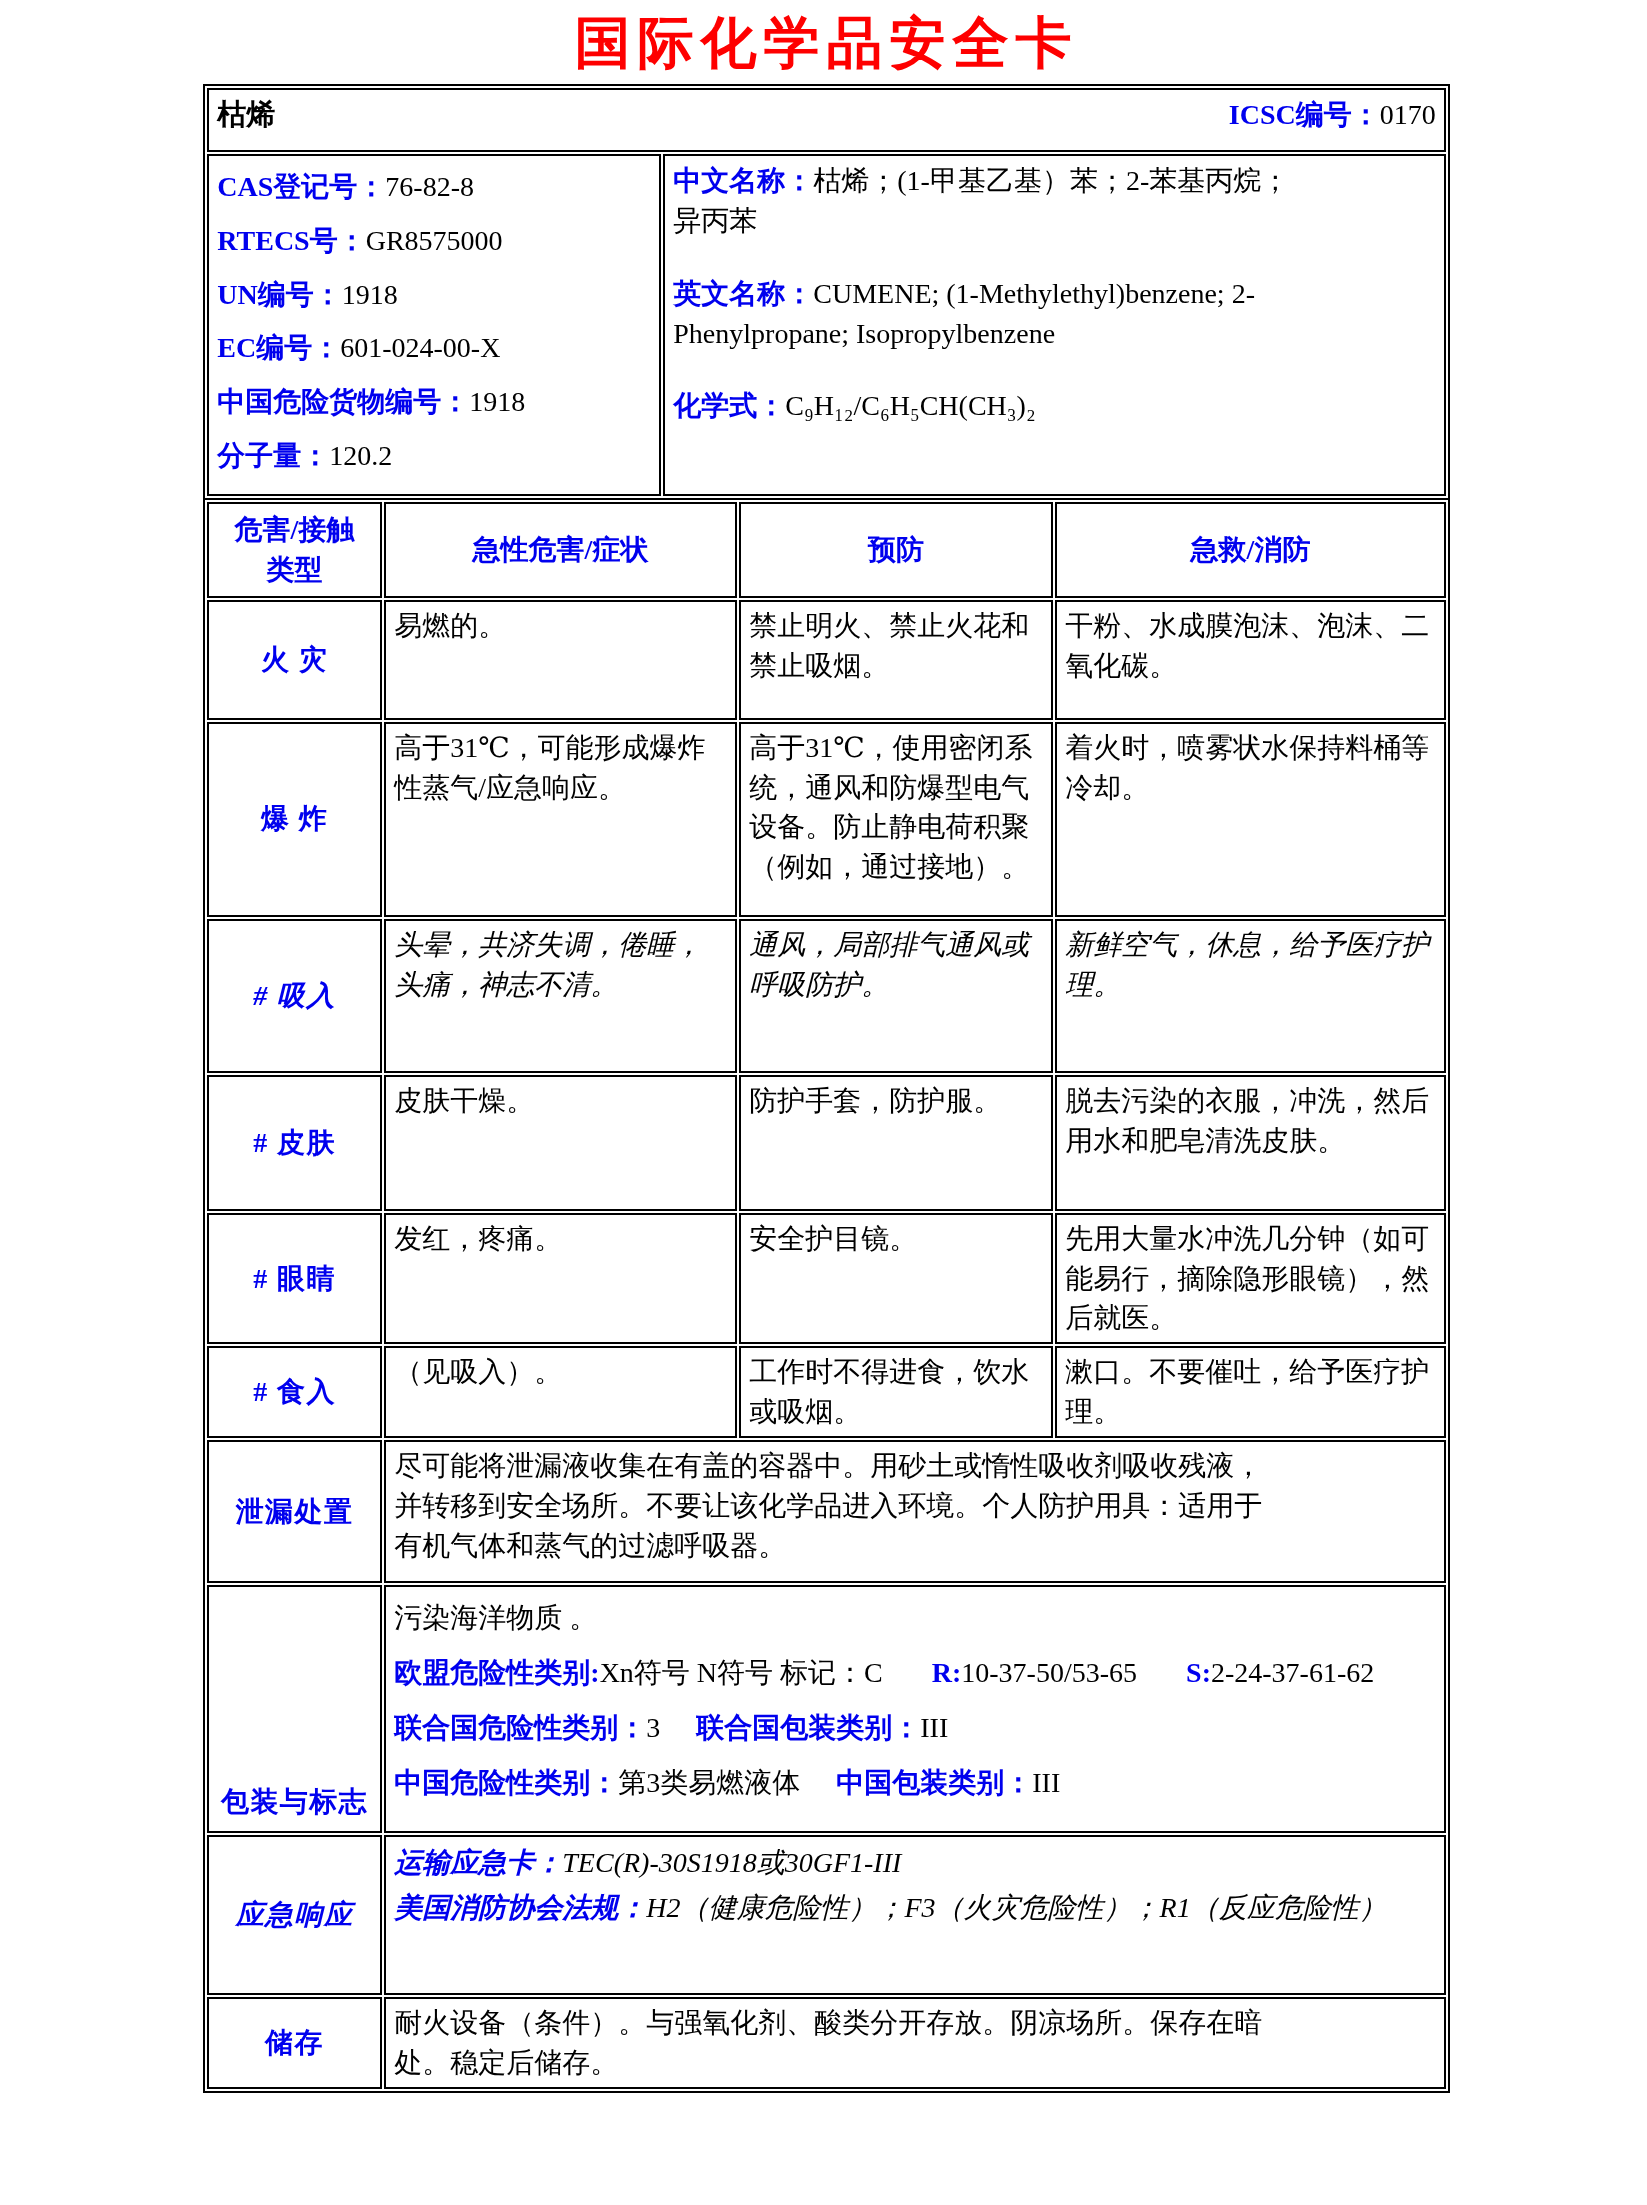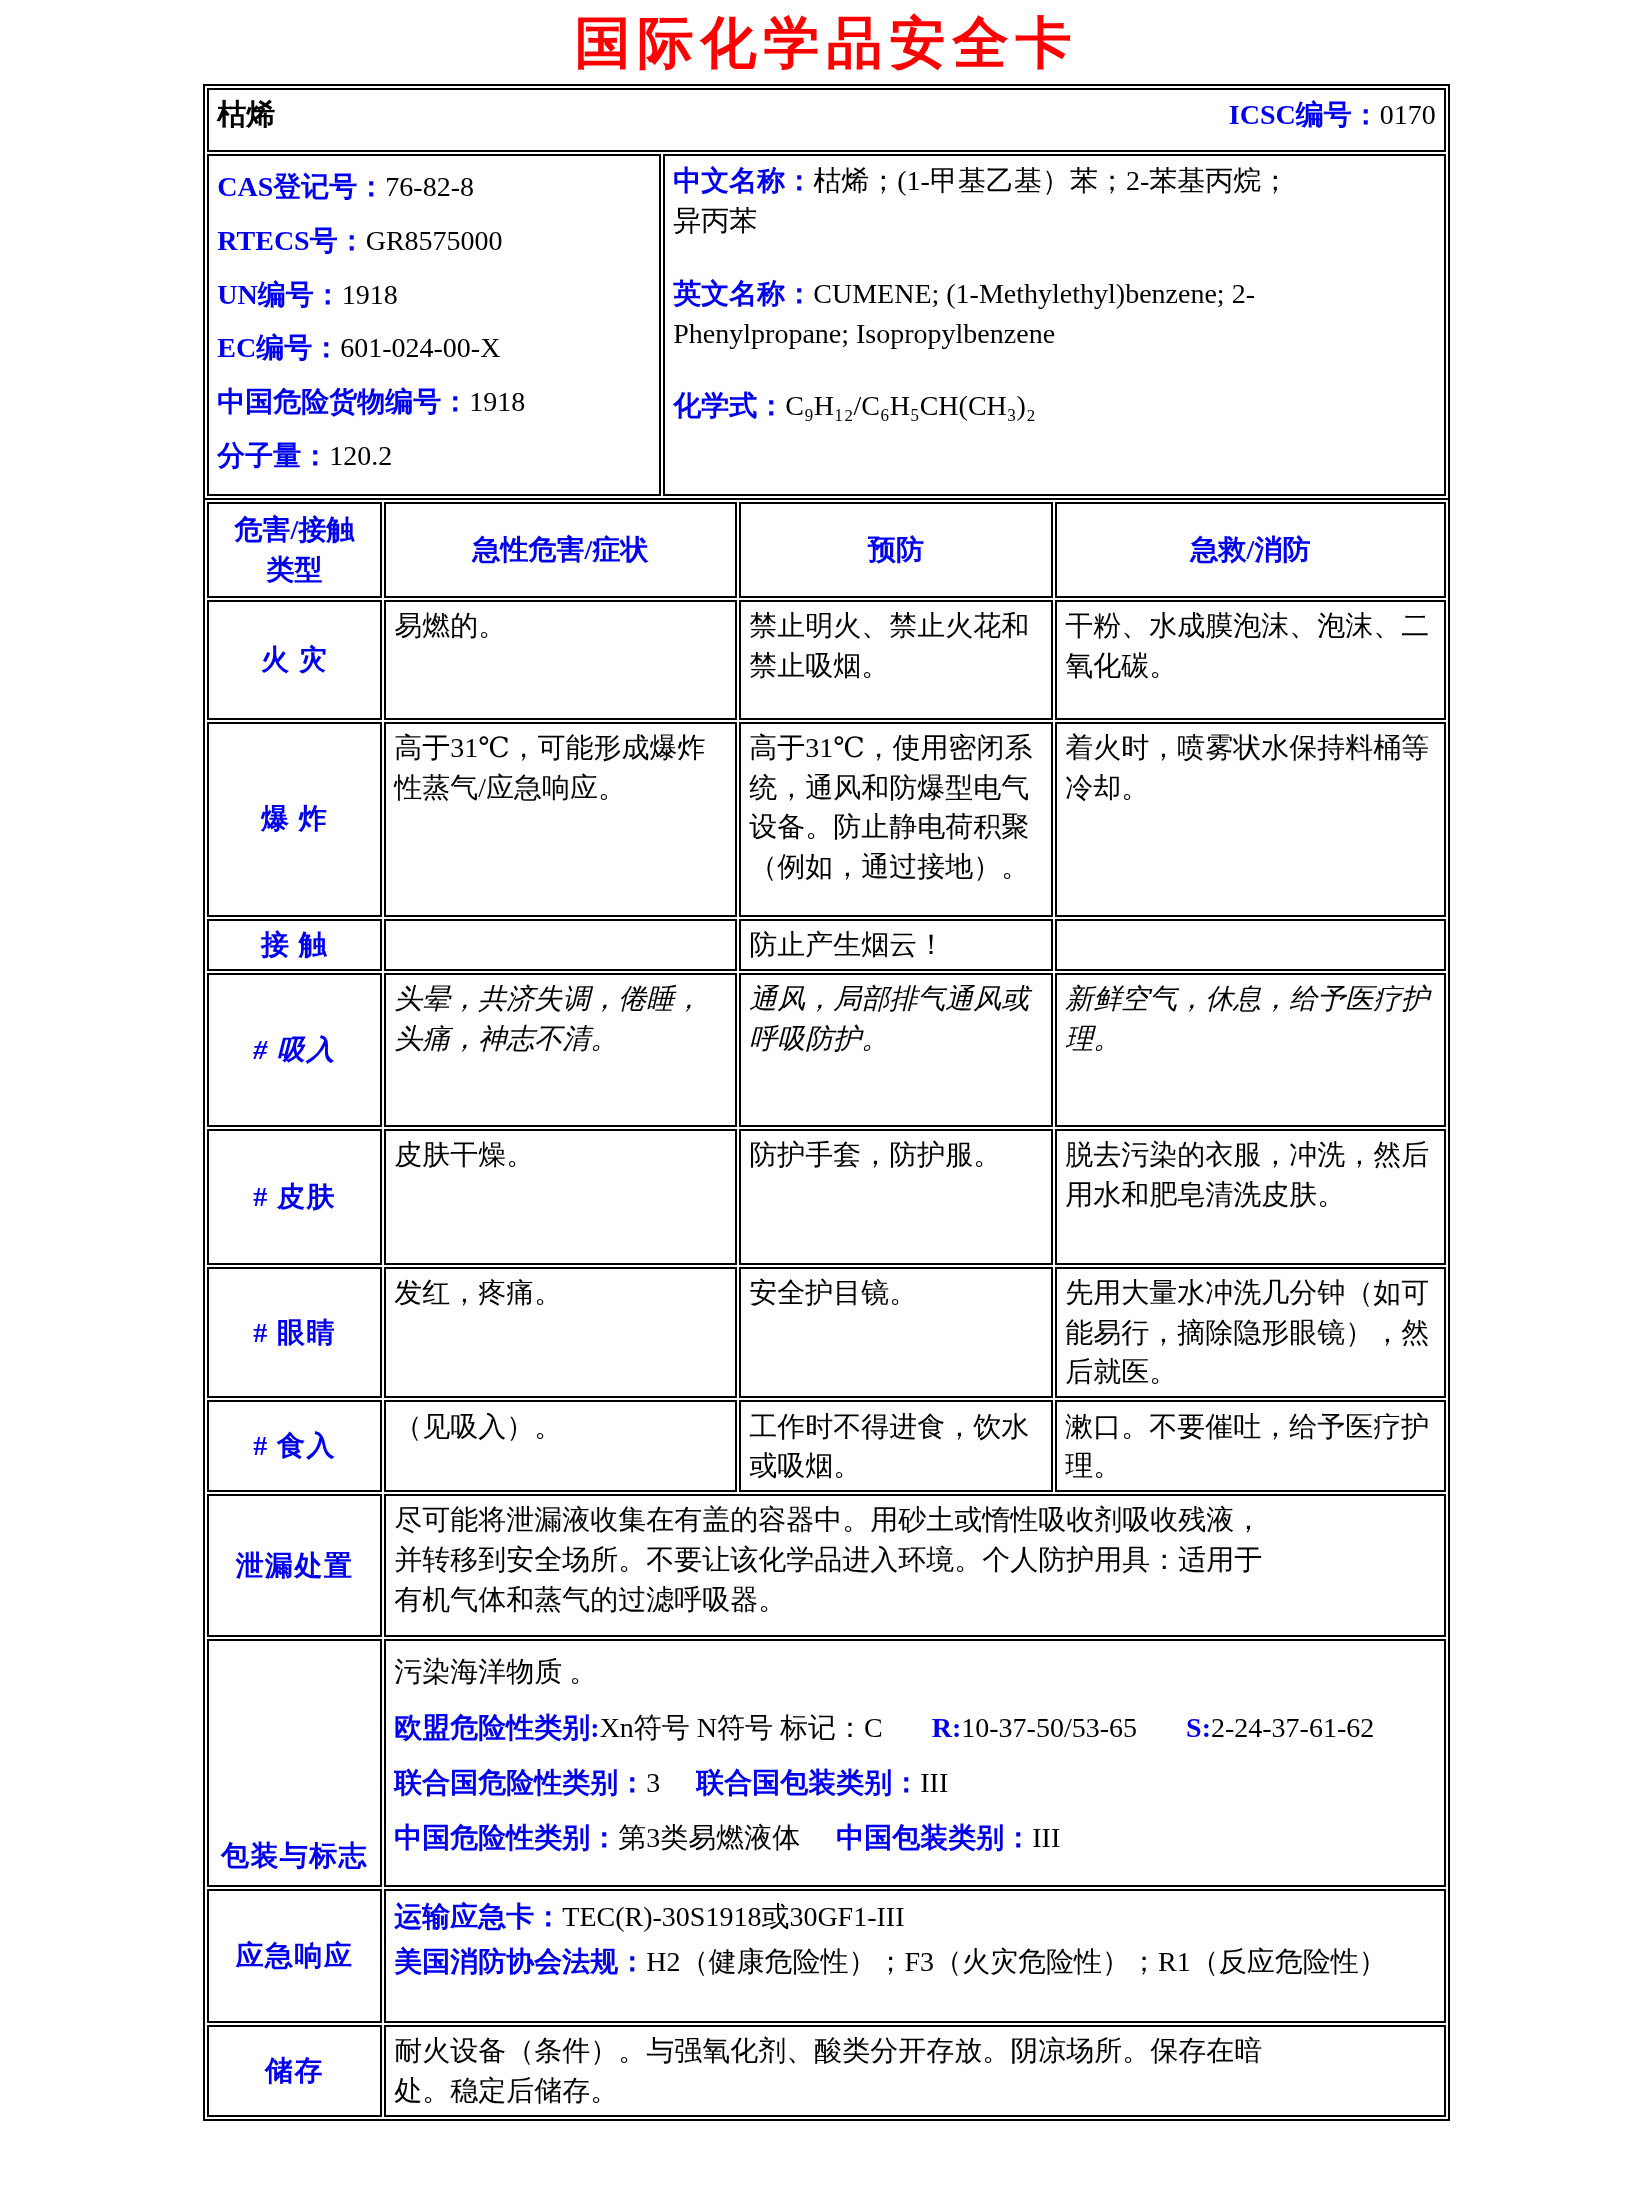--- a/index.html
+++ b/index.html
@@ -69,21 +69,21 @@
   tr.hdr td { height: 96px; }
   tr.r-fire td { height: 120px; }
   tr.r-expl td { height: 195px; }
   tr.r-cont td { height: 43px; }
   tr.r-inh  td { height: 154px; font-style: italic; }
   tr.r-skin td { height: 136px; }
   tr.r-eye  td { height: 127px; }
   tr.r-ing  td { height: 88px; }
   tr.r-spill td { height: 143px; margin-left: 45px; }
   tr.r-pack td { height: 248px; }
-  tr.r-emer td { height: 134px; }
+  tr.r-emer td { height: 160px; font-style: italic; }
   tr.r-stor td { height: 77px; }
 
   .pack-label { vertical-align: bottom !important; padding-bottom: 9.7px !important; }
   .pk-line { margin: 7px 0 15.3px 0; }
   .pk-line:last-child { margin-bottom: 7px; }
   .gap-lg { display: inline-block; width: 49px; }
   .gap-md { display: inline-block; width: 36px; }
   .em-line { margin: 1.4px 0 5.6px 0; }
 </style>
 </head>
@@ -152,26 +152,20 @@
       <td>干粉、水成膜泡沫、泡沫、二氧化碳。</td>
     </tr>
 
     <tr class="r-expl">
       <td class="rowlabel">爆 炸</td>
       <td>高于31℃，可能形成爆炸性蒸气/应急响应。</td>
       <td>高于31℃，使用密闭系统，通风和防爆型电气设备。防止静电荷积聚（例如，通过接地）。</td>
       <td>着火时，喷雾状水保持料桶等冷却。</td>
     </tr>
 
-    <tr class="r-cont">
-      <td class="rowlabel">接 触</td>
-      <td></td>
-      <td>防止产生烟云！</td>
-      <td></td>
-    </tr>
 
     <tr class="r-inh">
       <td class="rowlabel"># 吸入</td>
       <td>头晕，共济失调，倦睡，头痛，神志不清。</td>
       <td>通风，局部排气通风或呼吸防护。</td>
       <td>新鲜空气，休息，给予医疗护理。</td>
     </tr>
 
     <tr class="r-skin">
       <td class="rowlabel"># 皮肤</td>

